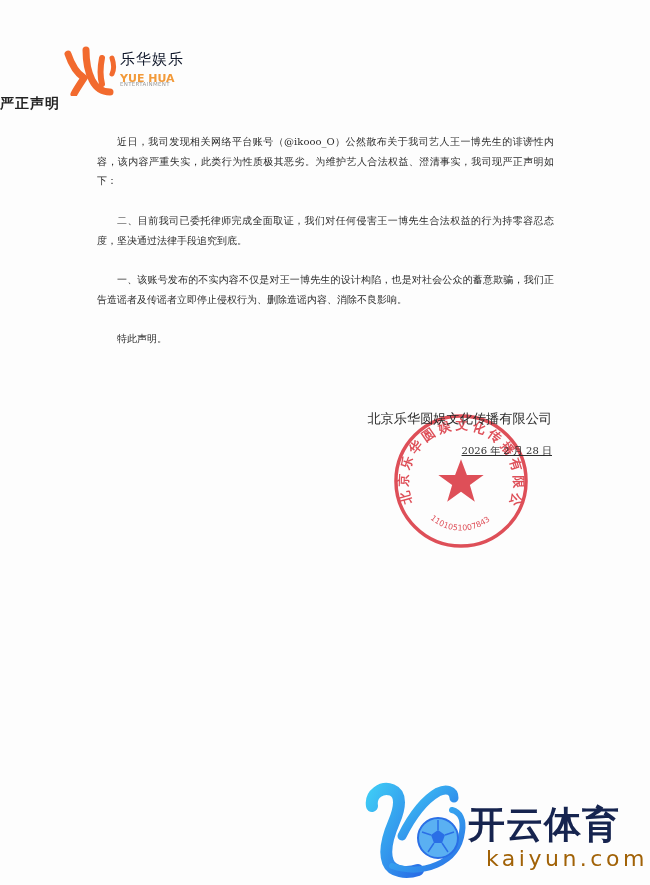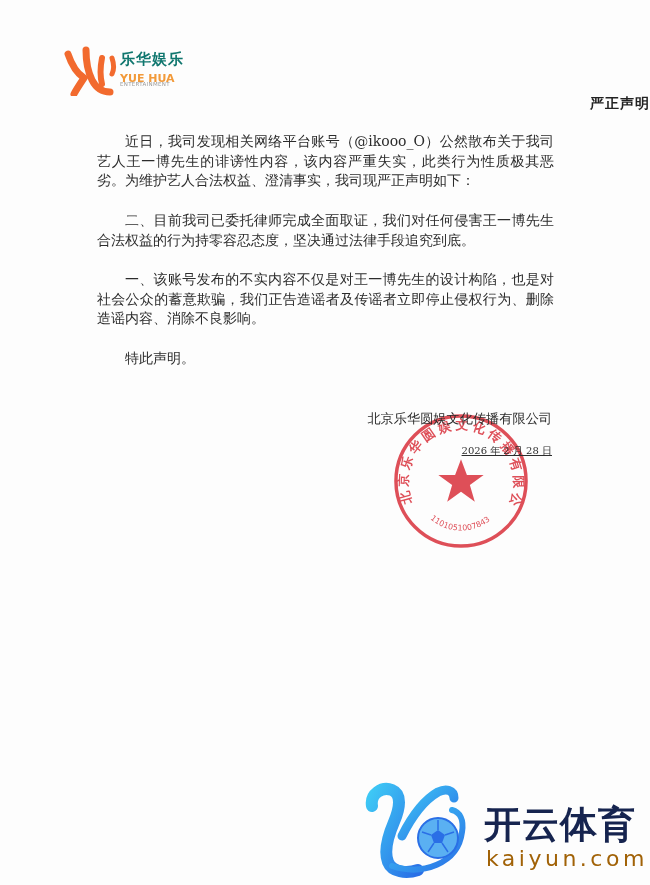--- a/index.html
+++ b/index.html
@@ -1,36 +1,36 @@
 <!DOCTYPE html>
 <html><head>
 <meta charset="utf-8">
 <style>
   html, body { margin:0; padding:0; }
   body { width:650px; height:885px; background:#fdfdfd; position:relative; overflow:hidden;
          font-family:"DejaVu Serif","Liberation Serif",serif; color:#2a2a2a; }
   .logo { position:absolute; left:62px; top:44px; width:140px; height:56px; }
   .logo-mark { position:absolute; left:0; top:0; width:56px; height:52px; }
-  .logo-cn { position:absolute; left:58px; top:6px; font-family:"DejaVu Sans",sans-serif; font-weight:bold;
-             font-size:15px; letter-spacing:1px; color:#0f766e; white-space:nowrap; }
+  .logo-cn { position:absolute; left:58px; top:6px; font-family:"DejaVu Sans",sans-serif; font-weight:normal;
+             font-size:15px; letter-spacing:1px; color:#0f172a; white-space:nowrap; }
   .logo-en1 { position:absolute; left:58px; top:28px; font-family:"DejaVu Sans",sans-serif; font-weight:bold;
               font-size:11px; color:#f29a3a; white-space:nowrap; }
   .logo-en2 { position:absolute; left:58px; top:37px; font-family:"DejaVu Sans",sans-serif;
               font-size:5.5px; color:#9a9a9a; letter-spacing:0.3px; white-space:nowrap; }
-  .title { position:absolute; left:0; width:650px; top:95px; text-align:right;
+  .title { position:absolute; left:0; width:650px; top:95px; text-align:left;
            font-size:14px; font-weight:bold; color:#222; letter-spacing:1px; }
-  .body { position:absolute; left:97px; width:457px; top:132px; font-size:14px; line-height:19.7px;
+  .body { position:absolute; left:97px; width:457px; top:132px; font-size:10px; line-height:19.7px;
           color:#2c2c2c; text-align:justify; }
   .para { margin:0 0 19.7px 0; text-indent:2em; }
   .sign { position:absolute; right:98px; top:410px; font-size:13.2px; text-align:right; color:#2c2c2c; }
   .date { position:absolute; right:98px; top:444px; font-size:10px; color:#2c2c2c;text-decoration:underline; }
   .seal { position:absolute; left:392px; top:412px; width:138px; height:138px; opacity:0.85; }
   .wm { position:absolute; left:362px; top:776px; width:280px; height:100px; }
   .wm-icon { position:absolute; left:0; top:0; width:108px; height:102px; }
-  .wm-cn { position:absolute; left:122px; top:24px; font-family:"DejaVu Sans",sans-serif; font-weight:bold;
+  .wm-cn { position:absolute; left:106px; top:24px; font-family:"DejaVu Sans",sans-serif; font-weight:bold;
            font-size:37px; color:#16244f; letter-spacing:1px; white-space:nowrap; }
   .wm-en { position:absolute; left:124px; top:70px; font-family:"DejaVu Sans",sans-serif;
            font-size:22px; color:#a16207; letter-spacing:3.5px; white-space:nowrap; }
 </style>
 </head>
 <body>
 
 <div class="logo">
   <svg class="logo-mark" viewBox="0 0 56 52">
     <path d="M6 10 C10 22 16 30 22 34 C18 40 14 46 12 50" stroke="#f26a2e" stroke-width="7" fill="none" stroke-linecap="round"></path>

